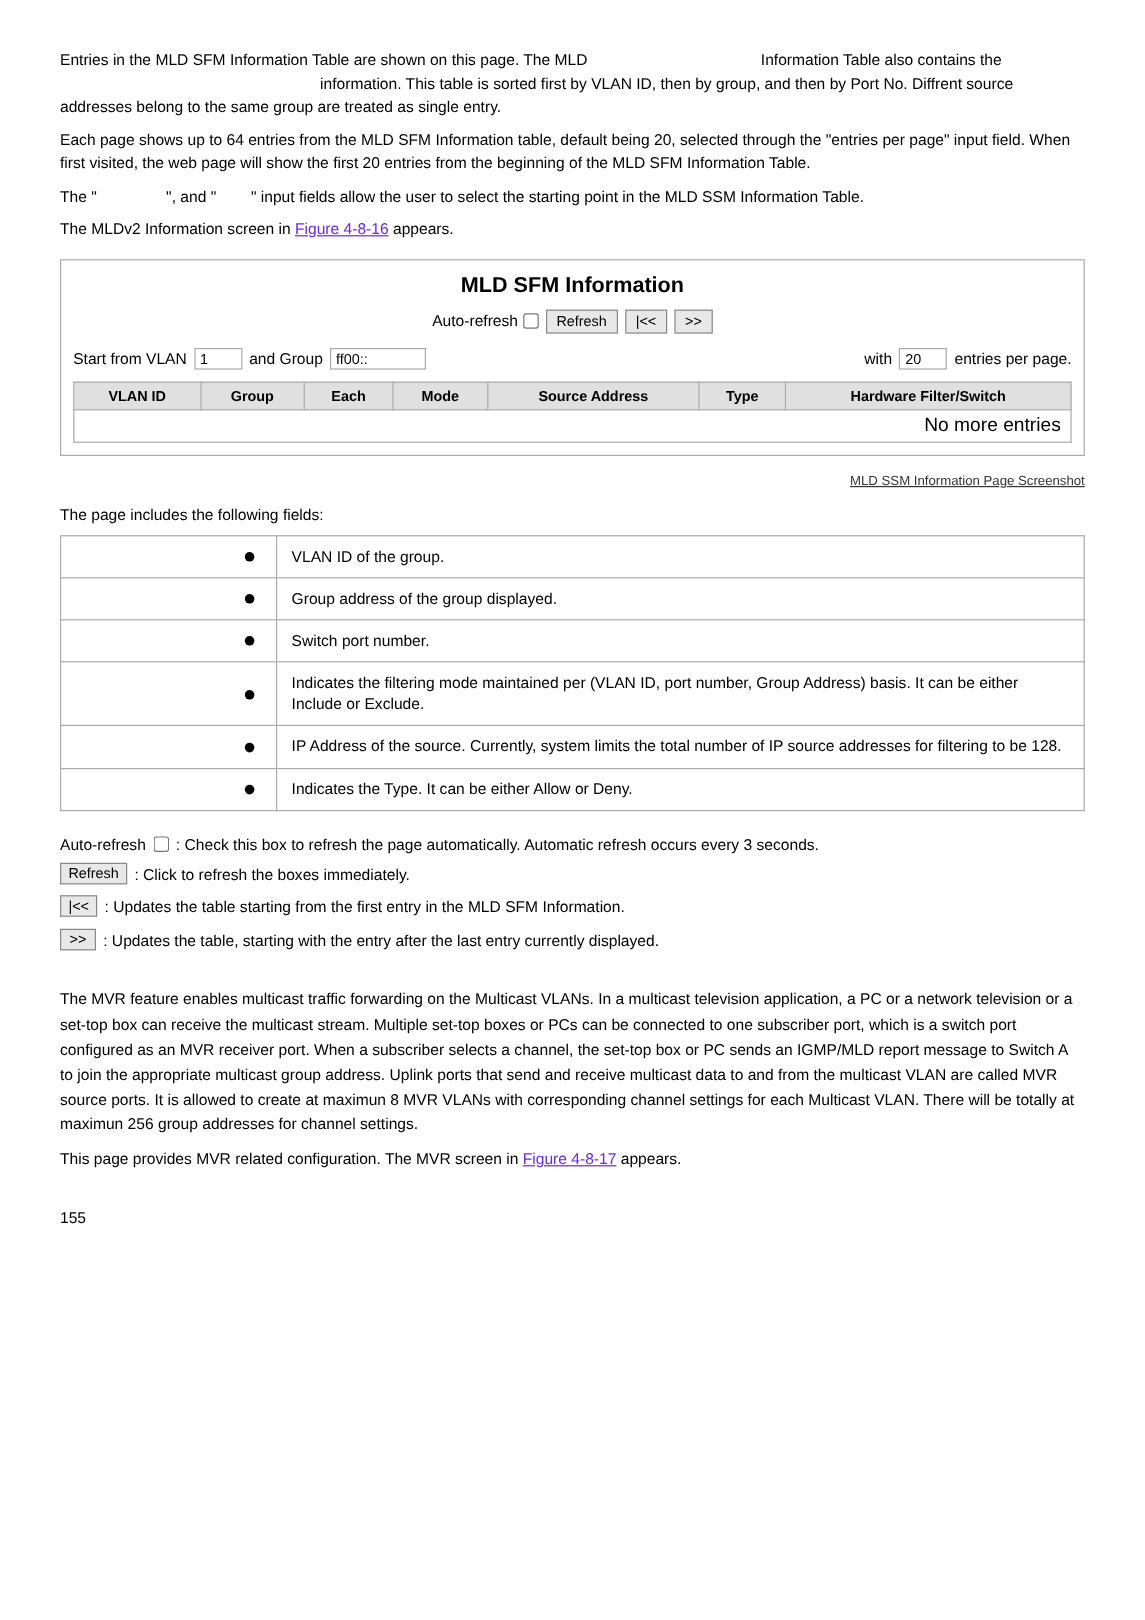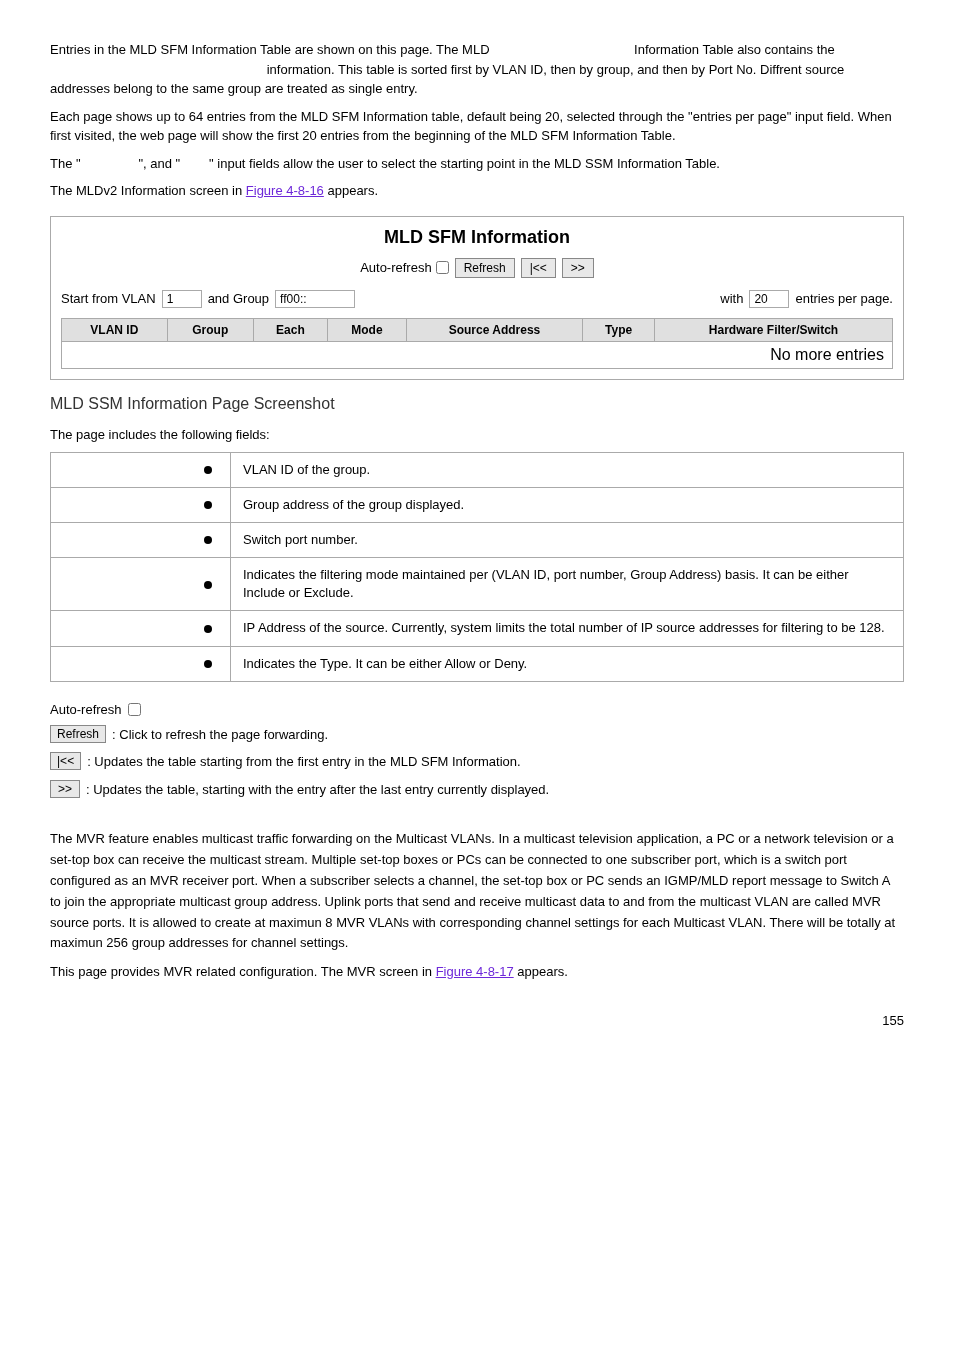--- a/index.html
+++ b/index.html
@@ -88,24 +88,25 @@
     }
     .no-more {
       text-align: right;
       font-size: 16px;
       padding: 4px 8px;
       border: 1px solid #aaa;
       border-top: none;
     }
     
     .caption {
-      text-align: left;
-      font-size: 16px;
+      text-align: right;
+      font-size: 11px;
       color: #333;
       margin: 6px 0 14px 0;
+      text-decoration: underline;
     }
     
     .fields-table {
       width: 100%;
       border-collapse: collapse;
       margin: 10px 0 20px 0;
     }
     .fields-table td {
       border: 1px solid #aaa;
       padding: 8px 12px;
@@ -148,21 +149,21 @@
       align-items: center;
       gap: 6px;
       margin-bottom: 8px;
     }
     .mvr-text {
       margin-top: 30px;
       line-height: 1.6;
       margin-bottom: 10px;
     }
     .page-number {
-      text-align: right;
+      text-align: left;
       margin-top: 30px;
       font-size: 13px;
     }
   </style>
 </head>
 <body>
 
 <div class="intro-text">
   <p>
     Entries in the MLD SFM Information Table are shown on this page. The MLD&nbsp;&nbsp;&nbsp;&nbsp;&nbsp;&nbsp;&nbsp;&nbsp;&nbsp;&nbsp;&nbsp;&nbsp;&nbsp;&nbsp;&nbsp;&nbsp;&nbsp;&nbsp;&nbsp;&nbsp;&nbsp;&nbsp;&nbsp;&nbsp;&nbsp;&nbsp;&nbsp;&nbsp;&nbsp;&nbsp;&nbsp;&nbsp;&nbsp;&nbsp;&nbsp;&nbsp;&nbsp;&nbsp;&nbsp;&nbsp;Information
@@ -249,25 +250,26 @@
       <td><span class="bullet-dot"></span></td>
       <td>Indicates the Type. It can be either Allow or Deny.</td>
     </tr>
   </tbody>
 </table>
 
 <div style="margin: 16px 0;">
   <div class="ctrl-checkbox">
     <span>Auto-refresh</span>
     <input type="checkbox" style="">
+    <span>: Check this box to refresh the page automatically. Automatic refresh occurs every 3 seconds.</span>
   </div>
 
   <div class="ctrl-desc">
     <button class="btn-small btn">Refresh</button>
-    <span>: Click to refresh the page forwarding.</span>
+    <span>: Click to refresh the boxes immediately.</span>
   </div>
 
   <div class="ctrl-desc">
     <button class="btn-small btn">|&lt;&lt;</button>
     <span>: Updates the table starting from the first entry in the MLD SFM Information.</span>
   </div>
 
   <div class="ctrl-desc">
     <button class="btn-small btn">&gt;&gt;</button>
     <span>: Updates the table, starting with the entry after the last entry currently displayed.</span>

